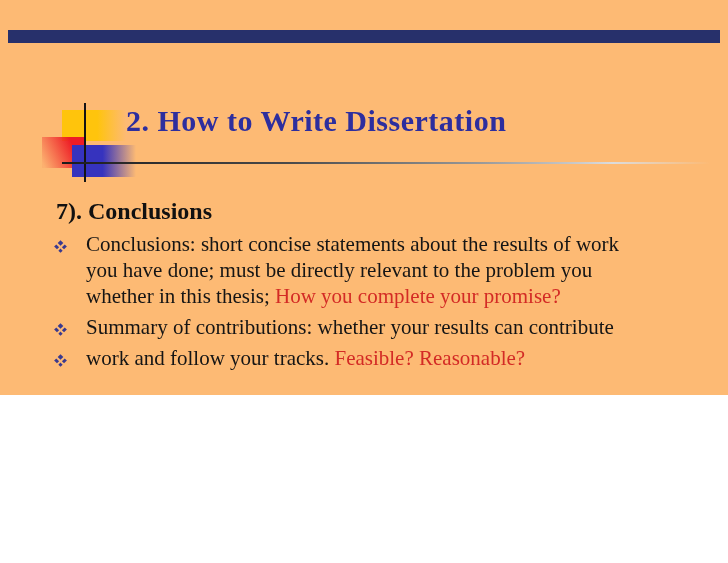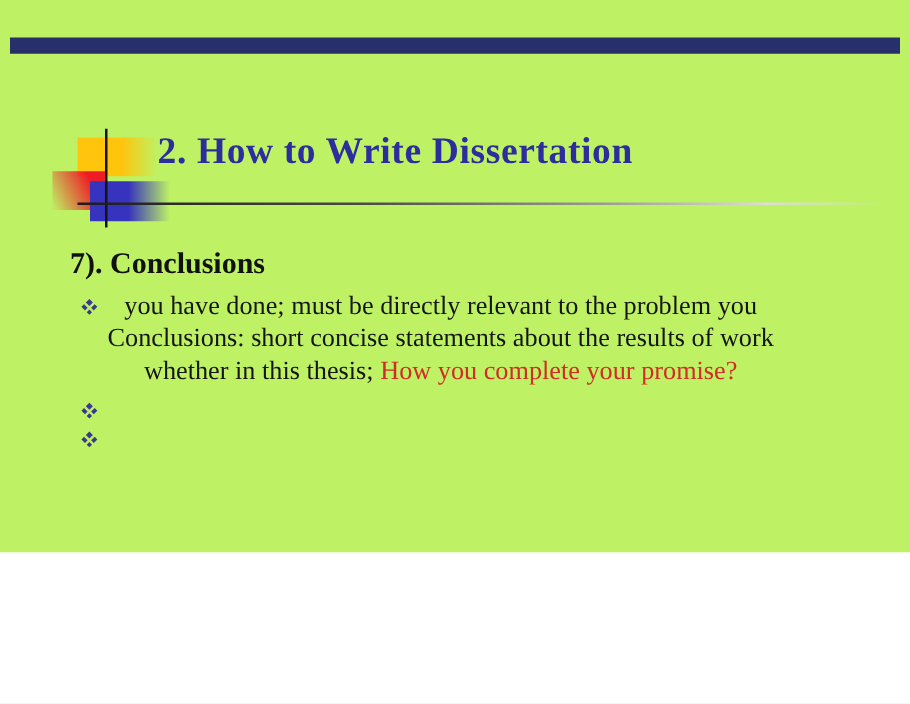--- a/index.html
+++ b/index.html
@@ -1,23 +1,22 @@
 <!DOCTYPE html>
 <html><head>
 <meta charset="utf-8">
 <style>
   html, body { margin: 0; padding: 0; background: #ffffff; }
   #slide {
     position: relative;
     width: 728px;
-    height: 442px;
-    background: #bef264;
+    height: 395px;
+    background: #fdba74;
     overflow: hidden;
     font-family: "Liberation Serif", "DejaVu Serif", serif;
-    text-align: center;
   }
 
   
   .bar {
     position: absolute;
     left: 8px;
     width: 712px;
     background: #27306b;
   }
   .bar.top    { top: 30px;  height: 13px; }
@@ -98,41 +97,43 @@
 
   <div class="bullets">
       <div class="bullet-item">
         <div class="glyph-cell"><span class="diamond-cluster">
             <i></i>
             <i></i>
             <i></i>
             <i></i>
           </span></div>
         <div class="bullet-text">
+          <div class="line"><span>Conclusions: short concise statements about the results of work</span></div>
           <div class="line"><span>you have done; must be directly relevant to the problem you</span></div>
-          <div class="line"><span>Conclusions: short concise statements about the results of work</span></div>
           <div class="line"><span>whether in this thesis; </span><span class="red">How you complete your promise?</span></div>
         </div>
       </div>
       <div class="bullet-item">
         <div class="glyph-cell"><span class="diamond-cluster">
             <i></i>
             <i></i>
             <i></i>
             <i></i>
           </span></div>
         <div class="bullet-text">
+          <div class="line"><span>Summary of contributions: whether your results can contribute</span></div>
         </div>
       </div>
       <div class="bullet-item">
         <div class="glyph-cell"><span class="diamond-cluster">
             <i></i>
             <i></i>
             <i></i>
             <i></i>
           </span></div>
         <div class="bullet-text">
+          <div class="line"><span>work and follow your tracks. </span><span class="red">Feasible? Reasonable?</span></div>
         </div>
       </div>
     </div>
 
   <div class="pagenum">15</div>
 </div>
 
 </body></html>

